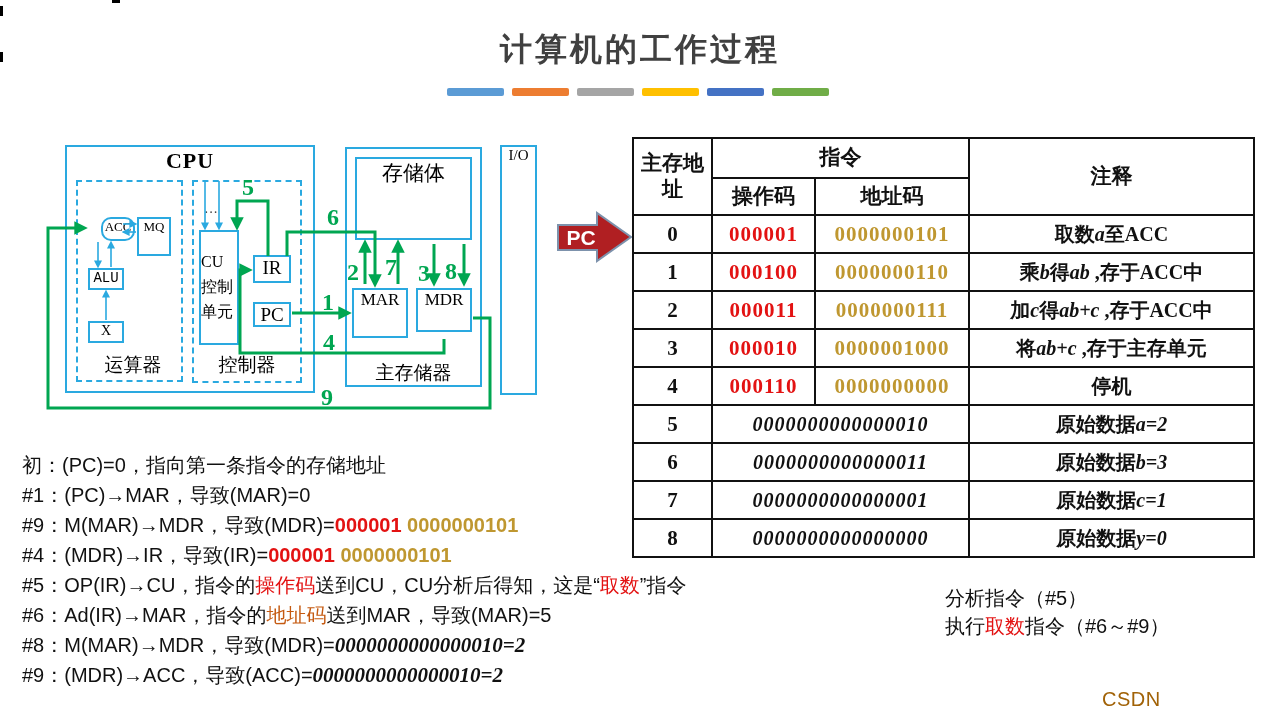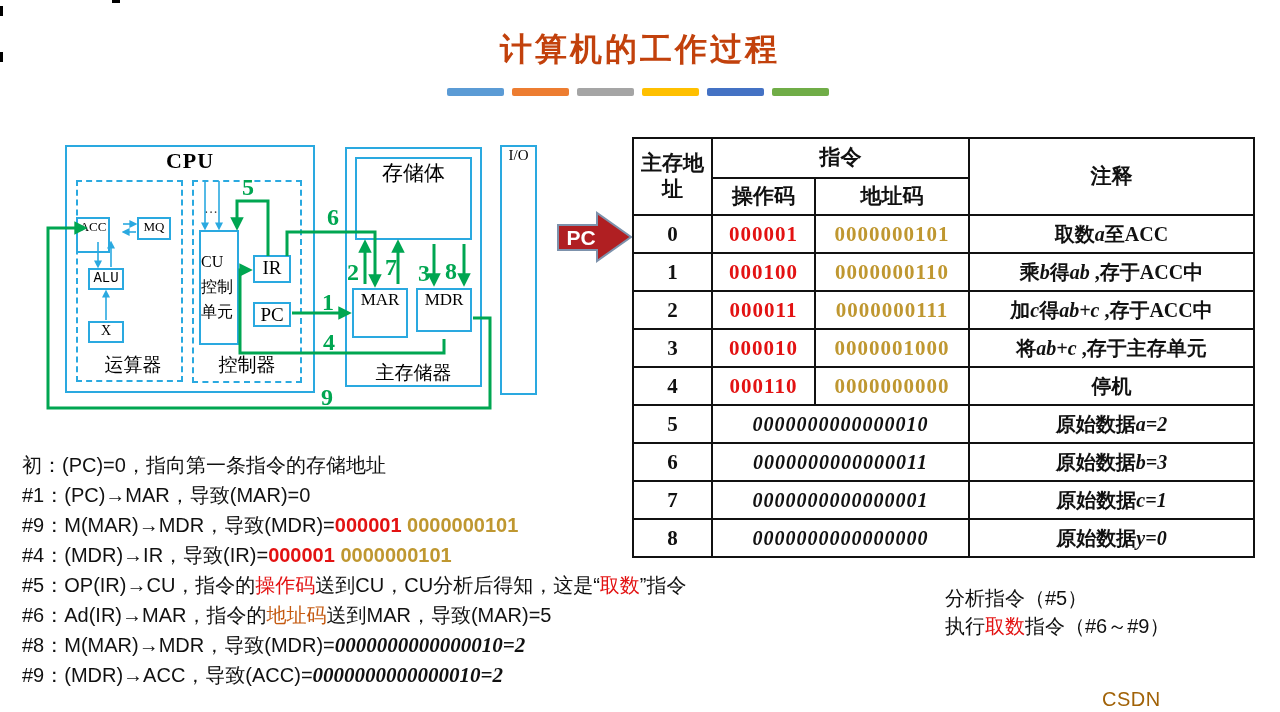--- a/index.html
+++ b/index.html
@@ -3,21 +3,21 @@
 <meta charset="utf-8">
 <style>
   html,body{margin:0;padding:0;}
   body{width:1280px;height:712px;background:#fff;position:relative;overflow:hidden;
        font-family:"Liberation Sans",sans-serif;color:#111;}
   .abs{position:absolute;}
 
   
   .title-wrap{left:0;right:0;top:28px;text-align:center;}
   .title-text{font-family:"Liberation Serif","DejaVu Serif",serif;font-weight:bold;
-              font-size:32px;letter-spacing:3px;color:#c2410c;}
+              font-size:32px;letter-spacing:3px;color:#404040;}
   .bars{left:447px;top:88px;display:flex;gap:8px;}
   .bars span{width:57px;height:8px;border-radius:2px;display:inline-block;}
 
   
   .box{position:absolute;border:2px solid #2aa9e0;background:#fff;
        display:flex;align-items:flex-start;justify-content:center;
        font-family:"Liberation Serif","DejaVu Serif",serif;color:#000;box-sizing:border-box;}
   .dashedbox{position:absolute;border:2px dashed #2aa9e0;box-sizing:border-box;}
   .dlabel{position:absolute;font-family:"Liberation Serif","DejaVu Serif",serif;color:#000;
           text-align:center;}
@@ -74,24 +74,24 @@
     <span style="background: rgb(68, 114, 196);"></span>
     <span style="background: rgb(112, 173, 71);"></span>
   </div>
 
 <div>
 
   <div class="box" style="left:65px;top:145px;width:250px;height:248px;"></div>
   <div class="dlabel" style="left:65px;top:148px;width:250px;font-size:22px;font-weight:600;letter-spacing:1px;">CPU</div>
 
   <div class="dashedbox" style="left:76px;top:180px;width:107px;height:202px;"></div>
-  <div class="box" style="left:76px;top:217px;width:34px;height:36px;font-size:13px;">
+  <div class="box" style="left:101px;top:217px;width:34px;height:24px;font-size:13px;border-radius:10px;">
     <span>ACC</span>
     </div>
-  <div class="box" style="left:137px;top:217px;width:34px;height:23px;font-size:13px;">
+  <div class="box" style="left:137px;top:217px;width:34px;height:39px;font-size:13px;">
     <span>MQ</span>
     </div>
   <div class="box" style="left:88px;top:268px;width:36px;height:22px;font-size:14px;font-family:Liberation Mono, monospace;">
     <span>ALU</span>
     </div>
   <div class="box" style="left:88px;top:321px;width:36px;height:22px;font-size:14px;">
     <span>X</span>
     </div>
   <div class="dlabel" style="left:88px;top:352px;width:90px;font-size:19px;">运算器</div>
 

